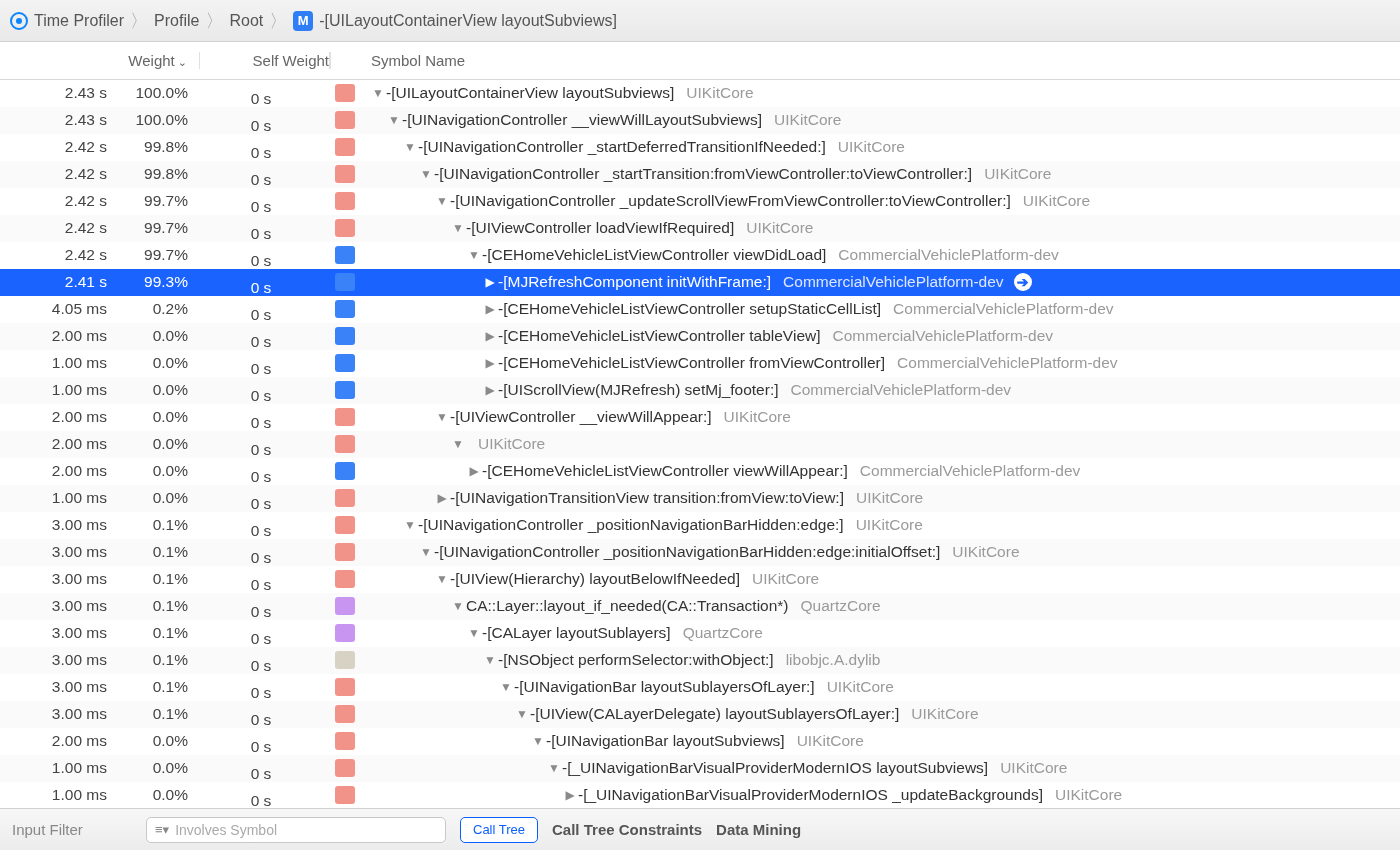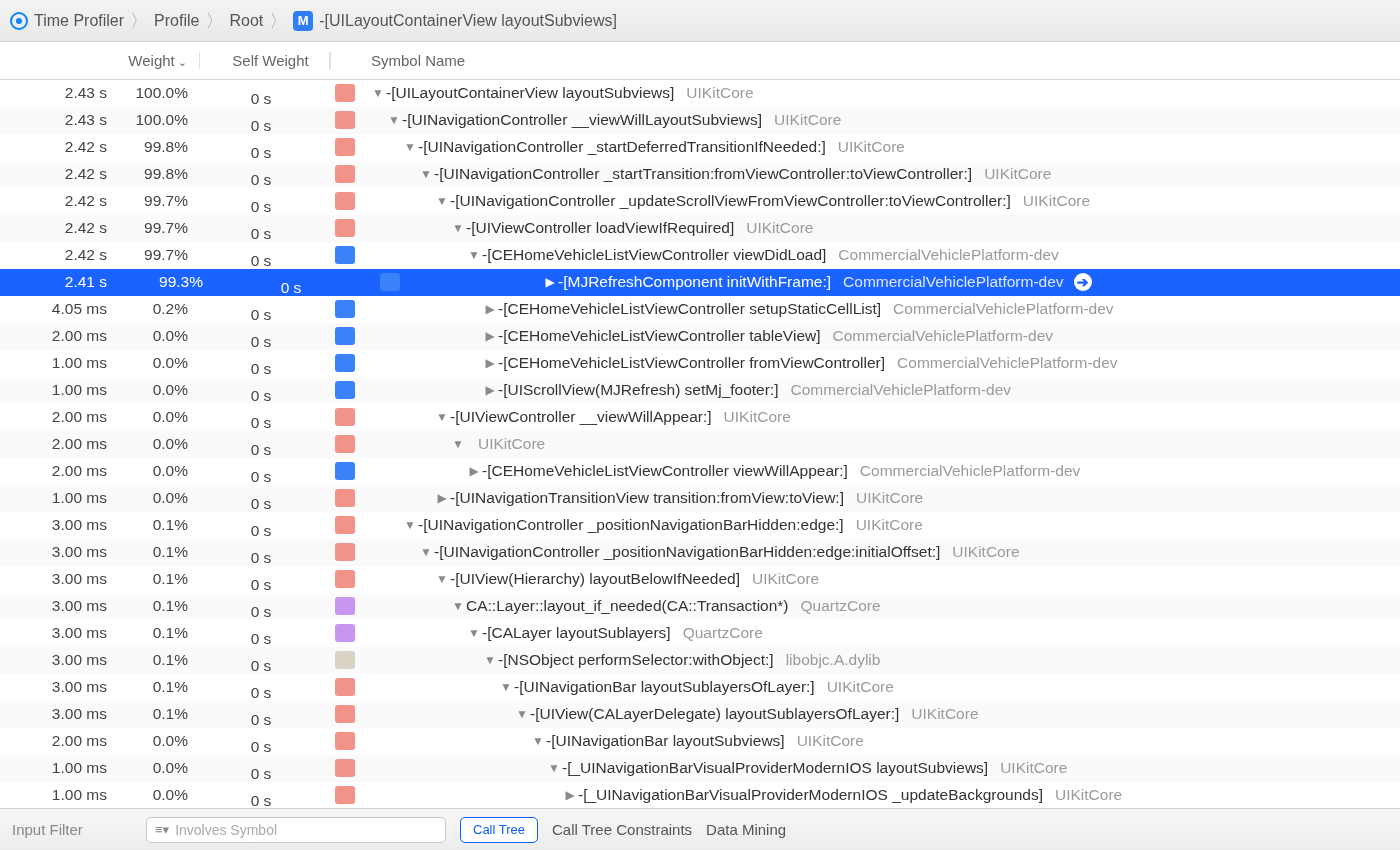--- a/index.html
+++ b/index.html
@@ -43,36 +43,36 @@
   .headers {
     display:flex;
     height:38px;
     align-items:center;
     border-bottom:1px solid #d8d8d8;
     background:#fff;
     color:#666;
     font-size:15px;
   }
   .col-weight{width:200px;text-align:right;padding-right:12px;border-right:1px solid #e0e0e0;}
-  .col-self{width:130px;text-align:center;padding-left:12px;border-right:1px solid #e0e0e0;}
+  .col-self{width:130px;text-align:right;padding-left:12px;border-right:1px solid #e0e0e0;}
   .col-sym{flex:1;padding-left:40px;border-left:1px solid #e0e0e0;}
   .sort-ind{font-size:11px;margin-left:3px;}
 
   
   .rows { flex:1; overflow:auto; font-size:15.5px;}
   .row {
     display:flex;
     height:27px;
     align-items:center;
     border-bottom:1px solid rgba(0,0,0,0);
     white-space:nowrap;
   }
   .row:nth-child(even){background:#fafafa;}
   .row:nth-child(odd){background:#fff;}
-  .row.selected{background:#1a63ff !important;color:#fff;gap:15px;}
+  .row.selected{background:#1a63ff !important;color:#fff;}
   .row.selected .lib{color:#dce6ff;}
   .c-time{width:115px;text-align:right;padding-right:8px;color:#444;}
   .row.selected .c-time,.row.selected .c-pct,.row.selected .c-self{color:#fff;}
   .c-pct{width:85px;text-align:right;padding-right:12px;color:#444;}
   .c-self{width:130px;text-align:center;padding-right:8px;color:#444;margin-top:12px;}
   .c-icon{width:30px;display:flex;align-items:center;justify-content:center;}
   .c-sym{flex:1;display:flex;align-items:center;overflow:hidden;}
 
   .ic {
     width:20px;height:18px;border-radius:3px;display:inline-flex;align-items:center;justify-content:center;font-size:11px;color:#fff;
@@ -101,21 +101,21 @@
   }
   .input-filter{color:#888;width:120px;}
   .involves{
     flex:0 0 300px;height:26px;border:1px solid #c8c8c8;border-radius:5px;background:#fff;
     display:flex;align-items:center;padding:0 8px;color:#aaa;gap:6px;font-size:14px;
   }
   .pill{
     height:26px;padding:0 12px;border:1.5px solid #0a5fff;border-radius:5px;color:#0a5fff;
     display:flex;align-items:center;font-size:13px;background:#fff;
   }
-  .plain-btn{color:#555;}
+  .plain-btn{color:#555;font-weight:bold;}
 </style>
 </head>
 <body>
 
 <div class="path-bar">
   <span class="target-icon"></span>
   <span class="crumb">Time Profiler</span>
   <span class="chev">〉</span>
   <span class="crumb">Profile</span>
   <span class="chev">〉</span>

